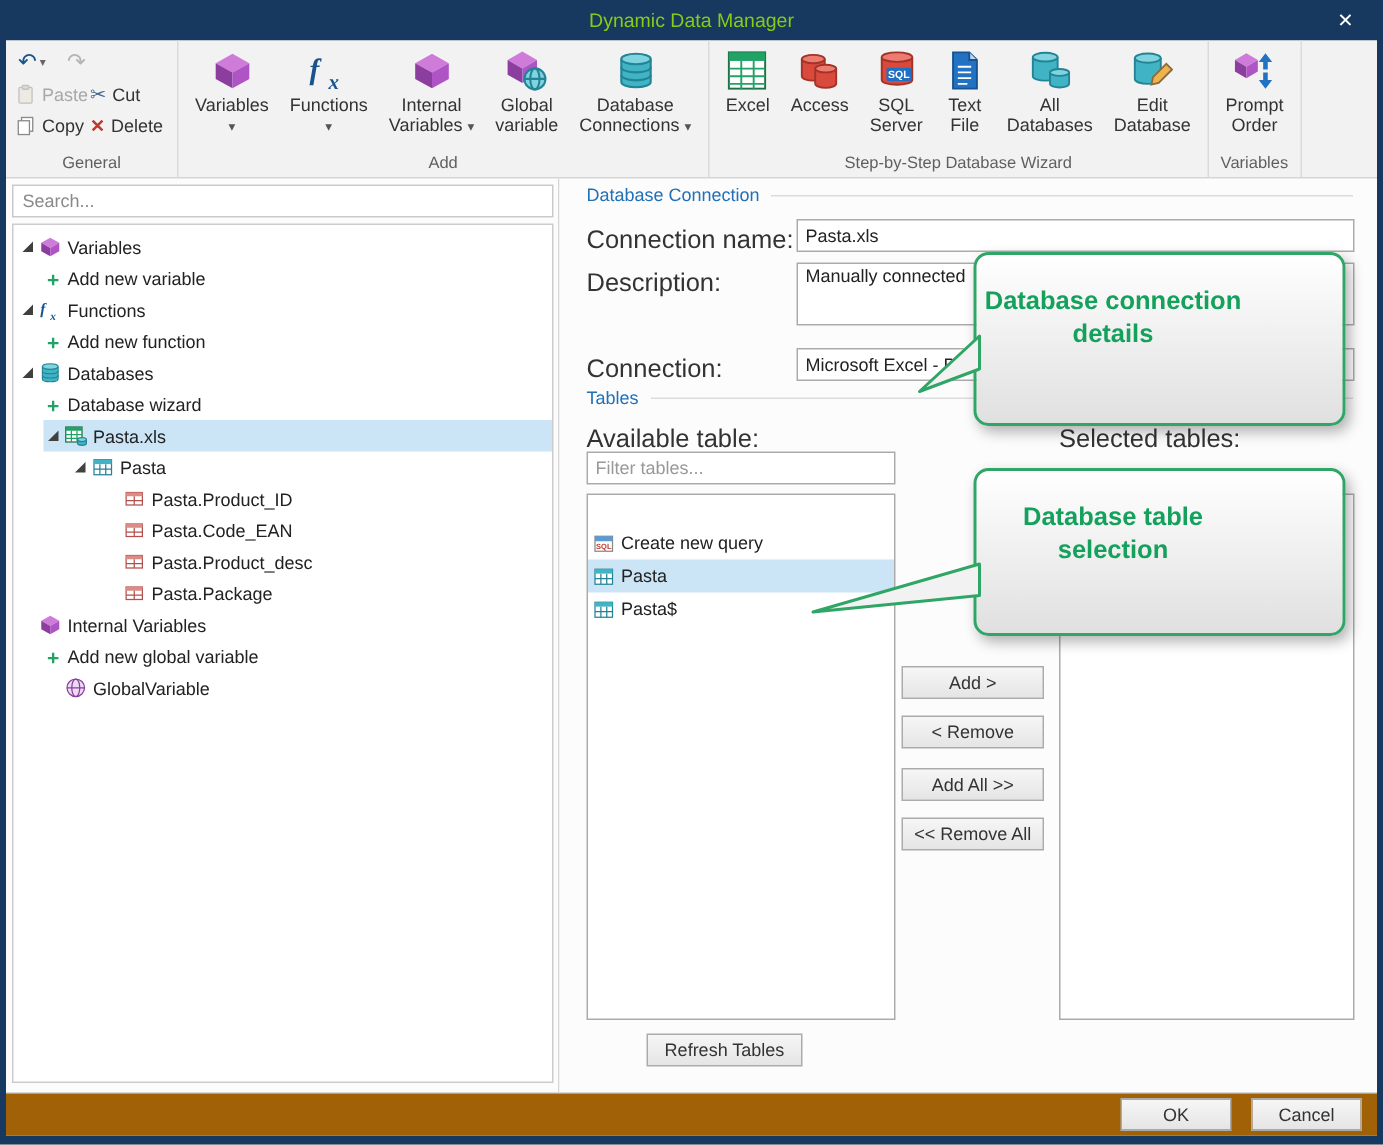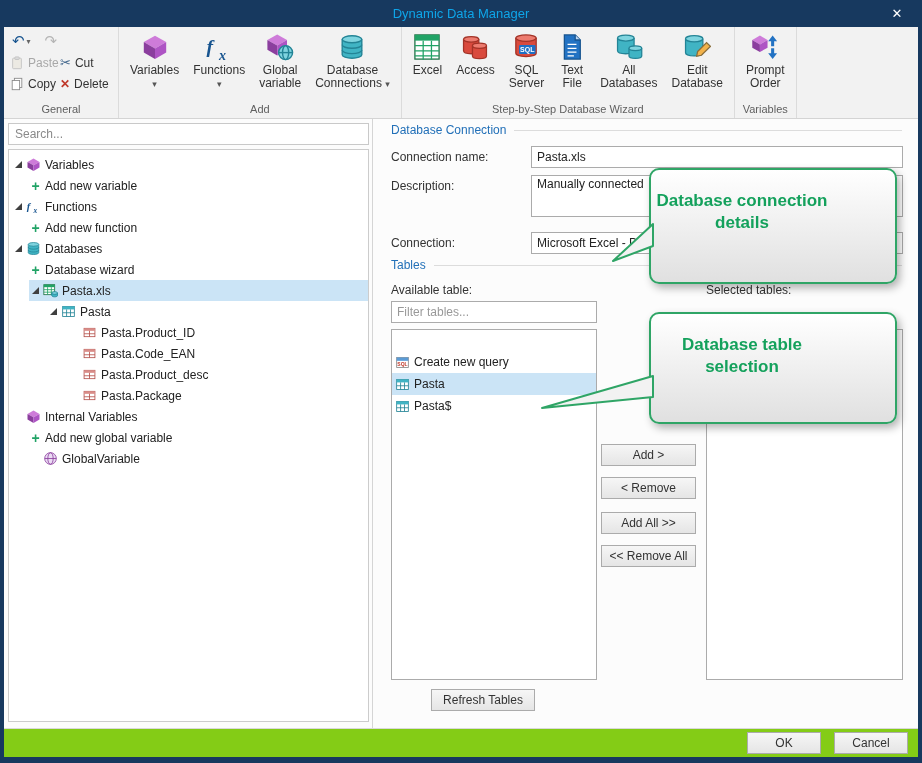--- a/index.html
+++ b/index.html
@@ -1,21 +1,21 @@
 <!DOCTYPE html>
 <html><head>
 <meta charset="utf-8">
 <style>
   * { box-sizing: border-box; margin: 0; padding: 0; }
   body { font-family: "Liberation Sans", sans-serif; background:#555; }
   .window { position:relative; width:922px; height:763px; background:#17395F; margin:0 auto; overflow:hidden; }
 
   
   .titlebar { position:relative; height:27px; }
-  .title { position:absolute; left:0; right:0; top:0; line-height:27px; text-align:center; color:#0ea5e9; font-size:13px; }
+  .title { position:absolute; left:0; right:0; top:0; line-height:27px; text-align:center; color:#84cc16; font-size:13px; }
   .close-btn { position:absolute; right:6px; top:0; width:38px; height:27px; line-height:27px; text-align:center; color:#fff; font-size:13px; cursor:default; }
 
   
   .frame { margin:0 4px 6px 4px; height:730px; background:#FCFCFC; display:flex; flex-direction:column; }
 
   
   .ribbon { height:92px; background:#F2F2F2; border-bottom:1px solid #D4D4D4; display:flex; flex:none; }
   .rgroup { display:flex; flex-direction:column; border-right:1px solid #DBDBDB; }
   .rgroup-body { flex:1; display:flex; align-items:flex-start; padding:3px 4px 0 4px; }
   .rgroup-label { text-align:center; font-size:11px; color:#5F5F5F; padding:1px 6px 3px 6px; white-space:nowrap; }
@@ -56,21 +56,21 @@
   .arrow { width:13px; flex:none; display:flex; align-items:center; justify-content:center; }
   .tri { width:0; height:0; border-left:7px solid transparent; border-bottom:7px solid #404040; }
   .plus { color:#21A366; font-weight:bold; width:13px; text-align:center; font-size:14px; flex:none; }
   .ticon { width:17px; flex:none; display:flex; justify-content:center; }
   .tlabel { margin-left:3px; white-space:nowrap; }
 
   
   .right { flex:1; position:relative; background:#FCFCFC; }
   .section-h { position:absolute; left:18px; right:16px; display:flex; align-items:center; color:#2270B8; font-size:12px; }
   .section-h::after { content:""; flex:1; border-top:1px solid #DCDCDC; margin-left:8px; }
-  .flabel { position:absolute; font-size:12px; color:#333; white-space:nowrap; }
+  .flabel { position:absolute; font-size:17px; color:#333; white-space:nowrap; }
   .tinput { position:absolute; border:1px solid #ABABAB; font-size:12px; padding:1px 5px; font-family:inherit; background:#fff; color:#222; }
   .tinput::placeholder { color:#999; }
   textarea.tinput { resize:none; line-height:15px; }
   .listbox { position:absolute; border:1px solid #ABABAB; background:#fff; padding-top:21px; overflow:hidden; }
   .litem { display:flex; align-items:center; height:22px; padding-left:3px; font-size:12px; gap:4px; color:#222; cursor:default; }
   .litem.sel { background:#CBE4F6; }
   .btn { background:linear-gradient(#F6F6F6,#E5E5E5); border:1px solid #ABABAB; font-size:12px; font-family:inherit; color:#333; cursor:default; }
   .xferbtn { position:absolute; left:228px; width:95px; height:22px; }
   .refresh-btn { position:absolute; left:18px; top:570px; width:104px; height:22px;margin-left:40px; }
 
@@ -78,21 +78,21 @@
   .callout { position:absolute; left:276px; width:248px; border:2px solid #2FA566; border-radius:10px;
              background:linear-gradient(#FFFFFF,#E0E0E0); box-shadow:3px 4px 9px rgba(0,0,0,0.3);
              z-index:5; display:flex; justify-content:flex-start; padding-top:20px;
              color:#14A15C; font-weight:bold; font-size:17px; text-align:center; overflow:visible; }
   .callout .ctext { width:182px; line-height:22px; }
   .tail { position:absolute; }
   .t1 { left:-41px; top:48px; width:44px; height:46px; }
   .t2 { left:-112px; bottom:10px; width:116px; height:40px; }
 
   
-  .footer { height:29px; flex:none; background:#84cc16; border-top:1px solid #D9D9D9; display:flex; justify-content:flex-end; align-items:center; gap:13px; padding-right:10px; }
+  .footer { height:29px; flex:none; background:#a16207; border-top:1px solid #D9D9D9; display:flex; justify-content:flex-end; align-items:center; gap:13px; padding-right:10px; }
   .fbtn { width:74px; height:22px; }
 </style>
 </head>
 <body>
 
 <svg width="0" height="0" style="position:absolute" aria-hidden="true">
   <defs>
     <symbol id="sym-cube" viewBox="0 0 20 20">
       <polygon points="10,2 18,6.5 10,11 2,6.5" fill="#CE7BD9"></polygon>
       <polygon points="2,6.5 10,11 10,18.5 2,14" fill="#8B3E9E"></polygon>
@@ -259,20 +259,29 @@
                 <svg class="i28">
                   <use href="#sym-fx"></use>
                 </svg>
               </span>
             <div class="rtext"><span>Functions
 </span><span class="dd">▾</span></div>
           </div>
           <div class="rbtn">
             <span class="rico">
                 <svg class="i28">
+                  <use href="#sym-cube"></use>
+                </svg>
+              </span>
+            <div class="rtext"><span>Internal
+Variables </span><span class="dd">▾</span></div>
+          </div>
+          <div class="rbtn">
+            <span class="rico">
+                <svg class="i28">
                   <use href="#sym-globalvar"></use>
                 </svg>
               </span>
             <div class="rtext"><span>Global
 variable</span></div>
           </div>
           <div class="rbtn">
             <span class="rico">
                 <svg class="i28">
                   <use href="#sym-db"></use>

